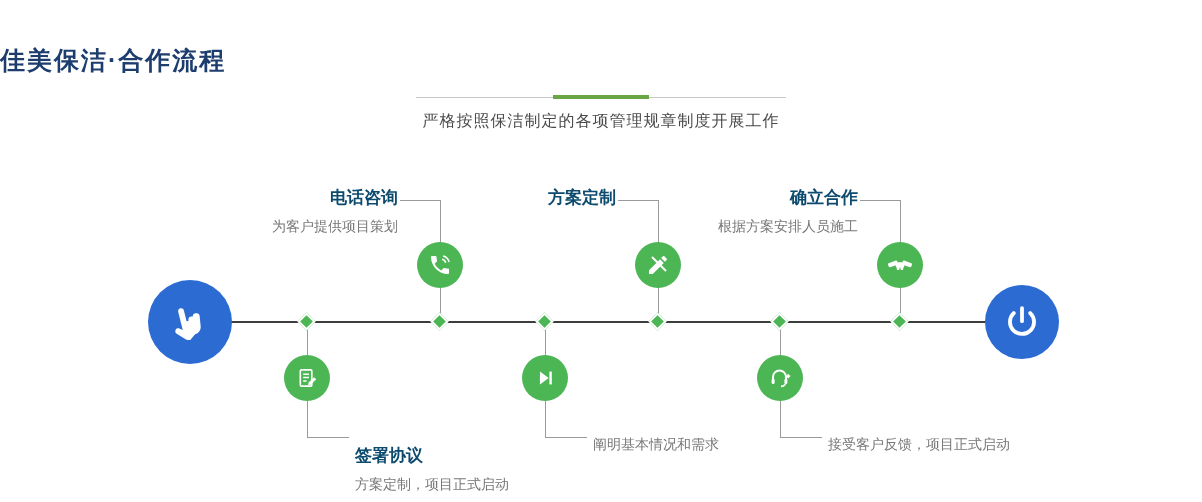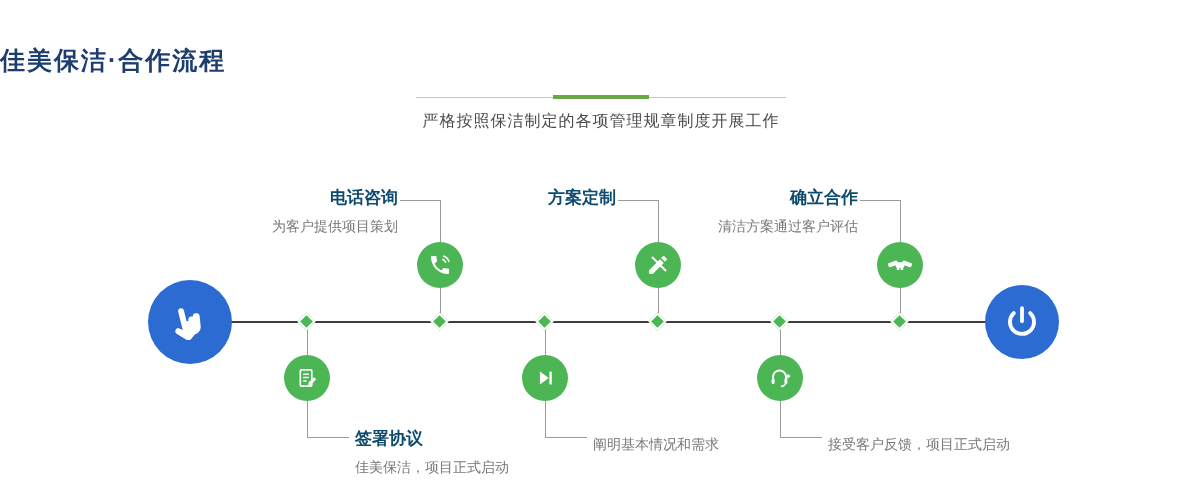--- a/index.html
+++ b/index.html
@@ -101,42 +101,42 @@
         <path fill="none" stroke="#fff" stroke-width="2" d="M6 4l14 14"></path>
       </svg>
     </span>
   </div>
   <div class="abs diamond" style="left:651px;top:315px;"></div>
 
   <div class="abs vline" style="left:900px;top:200px;height:122px;"></div>
   <div class="abs hline" style="left:860px;top:200px;width:40px;"></div>
   <div class="abs top-text" style="left:658px;top:186px;width:200px;">
     <div class="step-title">确立合作</div>
-    <div class="step-desc">清洁方案通过客户评估</div>
+    <div class="step-desc">根据方案安排人员施工</div>
   </div>
   <div class="abs circle-green" style="left:877px;top:242px;">
     <span class="icon">
       <svg width="26" height="26" viewBox="0 0 24 24">
         <g fill="#fff">
           <rect x="1" y="9" width="9" height="4" rx="1" transform="rotate(-20 5.5 11)"></rect>
           <rect x="14" y="9" width="9" height="4" rx="1" transform="rotate(20 18.5 11)"></rect>
           <rect x="8" y="9.5" width="8" height="5" rx="1.5"></rect>
           <rect x="9" y="13.5" width="2.5" height="3.2" rx="1.1"></rect>
           <rect x="12.5" y="13.5" width="2.5" height="3.2" rx="1.1"></rect>
         </g>
       </svg>
     </span>
   </div>
   <div class="abs diamond" style="left:893px;top:315px;"></div>
 
   <div class="abs vline" style="left:307px;top:322px;height:115px;"></div>
   <div class="abs hline" style="left:307px;top:437px;width:42px;"></div>
-  <div class="abs bottom-text" style="left:355px;top:427px;width:280px;">
+  <div class="abs bottom-text" style="left:355px;top:444px;width:280px;">
     <div class="step-title">签署协议</div>
-    <div class="step-desc">佳美保洁，项目正式启动</div>
+    <div class="step-desc">方案定制，项目正式启动</div>
   </div>
   <div class="abs circle-green" style="left:284px;top:355px;">
     <span class="icon">
       <svg width="23" height="23" viewBox="0 0 24 24">
         <rect x="4.5" y="3" width="12" height="17" rx="1.2" fill="none" stroke="#fff" stroke-width="1.7"></rect>
         <path stroke="#fff" stroke-width="1.6" d="M7.5 7.5h6M7.5 11h6M7.5 14.5h3.5"></path>
         <path fill="#fff" d="M13.2 16.2l5.6-5.6 2.3 2.3-5.6 5.6-2.8.5z"></path>
       </svg>
     </span>
   </div>

